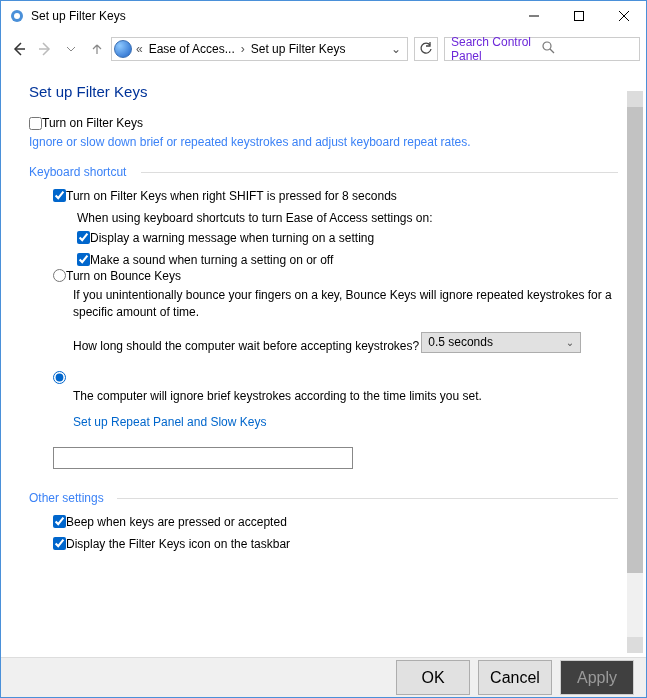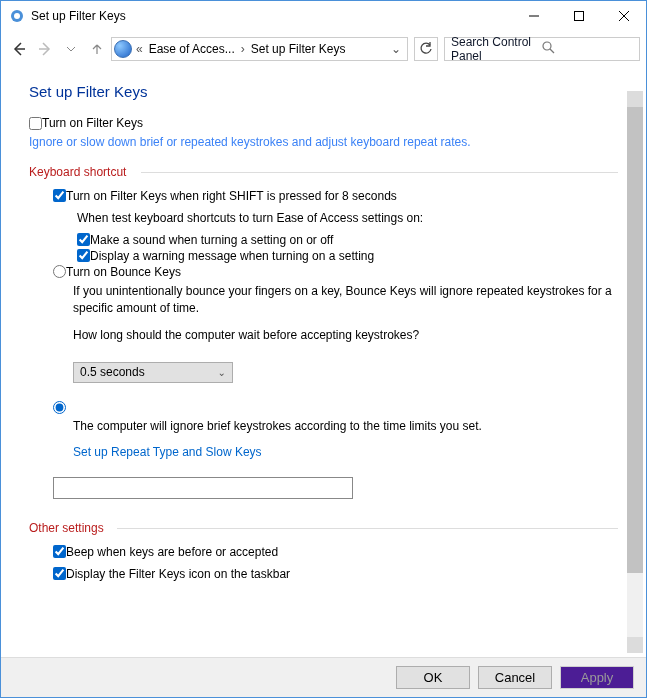--- a/index.html
+++ b/index.html
@@ -52,21 +52,21 @@
   background: radial-gradient(circle at 30% 30%, #8ec9ff, #1e63c7);
   display:flex;align-items:center;justify-content:center;
   border:1px solid #3a6fb3;
 }
 .breadcrumb .sep { color:#555; padding:0 2px;}
 .breadcrumb .crumb { padding:0 2px; white-space:nowrap; }
 .breadcrumb .drop { margin-left:auto; color:#555; padding:0 4px;}
 .refresh-btn { width:24px;height:24px; border:1px solid #ccc; display:flex;align-items:center;justify-content:center; margin-left:4px; color:#444;}
 .search-box {
   width: 196px; height:24px; border:1px solid #ccc; margin-left:4px;
-  display:flex; align-items:center; padding:0 6px; color:#0f172a;
+  display:flex; align-items:center; padding:0 6px; color:#6d28d9;
 }
 .search-box span { flex:1; font-style: normal; }
 .search-box .mag { color:#666; }
 
 .content-wrap {
   position: absolute;
   top: 66px;
   left: 0;
   right: 0;
   bottom: 40px;
@@ -89,34 +89,34 @@
   font-size: 15px;
   font-weight: normal;
   margin-bottom: 16px;
   margin-top: 4px;
 }
 .check-row { display:flex; align-items:center; margin:2px 0; }
 .check-row input[type=checkbox], .check-row input[type=radio] { width:13px; height:13px; accent-color:#0066cc; margin:0; }
 .helper { color:#3b82f6; margin: 4px 0 14px 0; line-height:1.4; }
 
 .section-label {
-  color:#b91c1c; font-size:12px; margin-top:10px; margin-bottom:10px;
+  color:#3b82f6; font-size:12px; margin-top:10px; margin-bottom:10px;
   position: relative;
 }
 .section-label::after {
   content:""; position:absolute; left: calc(var(--lw,110px)); right:0; top:50%;
   border-top:1px solid #ddd;
 }
 .section-label span { background:#fff; padding-right:6px; position:relative; z-index:1;}
 
 .indent1 { padding-left: 24px; }
 .group-gap { margin-top: 8px; }
 .sub-note { margin:4px 0 10px 20px; line-height:1.45; }
 
-.row-flex { display:flex; align-items:flex-start; gap:20px;flex-direction:column; }
+.row-flex { display:flex; align-items:flex-end; gap:2px; }
 .combo {
   border:1px solid #adadad; background:#e1e1e1;
   height:21px; width:160px;
   display:flex; align-items:center; padding:0 6px;
   position:relative; font-size:12px;
 }
 .combo .caret { position:absolute; right:6px; top:50%; transform:translateY(-50%); color:#555; font-size:10px;}
 
 a.link { color:#0066cc; text-decoration:none; }
 
@@ -125,25 +125,25 @@
   background:#fff;
 }
 
 .button-bar {
   position:absolute; left:0; right:0; bottom:0; height:40px;
   background:#f0f0f0; border-top:1px solid #ddd;
   display:flex; justify-content:flex-end; align-items:center;
   padding:0 12px; gap:8px;
 }
 .btn {
-  min-width:74px; height:23px; border:1px solid #adadad;
-  background:#e1e1e1; font-size:13px;
+  min-width:74px; height:35px; border:1px solid #adadad;
+  background:#e1e1e1; font-size:16px;
   display:flex;align-items:center;justify-content:center;
 }
-.btn.disabled { color:#9a9a9a; background:#4c1d95; border-color:#cfcfcf;text-align:right;}
+.btn.disabled { color:#9a9a9a; background:#404040; border-color:#cfcfcf;text-align:right;}
 </style>
 </head>
 <body>
 
 <div class="titlebar">
   <span class="icn">
     <svg width="14" height="14" viewBox="0 0 14 14">
         <circle cx="7" cy="7" r="6" fill="#4a90d9"></circle>
         <circle cx="7" cy="7" r="3" fill="#fff"></circle>
       </svg>
@@ -228,28 +228,28 @@
 
   <div class="section-label" style="--lw:112px"><span>Keyboard shortcut</span></div>
 
   <div class="indent1">
     <label class="check-row">
       <input type="checkbox" checked="" style="">
       <span>Turn on Filter Keys when right SHIFT is pressed for 8 seconds</span>
     </label>
 
     <div class="indent1 group-gap">
-      <div style="margin-bottom:6px;">When test keyboard shortcuts to turn Ease of Access settings on:</div>
+      <div style="margin-bottom:6px;">When using keyboard shortcuts to turn Ease of Access settings on:</div>
+      <label class="check-row">
+        <input type="checkbox" checked="" style="">
+        <span>Display a warning message when turning on a setting</span>
+      </label>
       <label class="check-row group-gap">
         <input type="checkbox" checked="" style="">
         <span>Make a sound when turning a setting on or off</span>
-      </label>
-      <label class="check-row">
-        <input type="checkbox" checked="" style="">
-        <span>Display a warning message when turning on a setting</span>
       </label>
     </div>
   </div>
 
 
   <div class="indent1">
     <label class="check-row">
       <input type="radio" name="filteropt" style="">
       <span>Turn on Bounce Keys</span>
     </label>
@@ -262,32 +262,32 @@
         <span class="caret">⌄</span>
       </div>
     </div>
 
     <label class="check-row">
       <input type="radio" name="filteropt" checked="" style="">
     </label>
     <div class="sub-note">The computer will ignore brief keystrokes according to the time limits you set.</div>
 
     <div style="margin-left:20px;margin-bottom:14px;">
-      <a href="#" class="link">Set up Repeat Type and Slow Keys</a>
+      <a href="#" class="link">Set up Repeat Panel and Slow Keys</a>
     </div>
 
     <input class="test-input" type="text" style="">
   </div>
 
   <div class="section-label" style="--lw:88px;margin-top:22px;"><span>Other settings</span></div>
 
   <div class="indent1">
     <label class="check-row">
       <input type="checkbox" checked="" style="">
-      <span>Beep when keys are before or accepted</span>
+      <span>Beep when keys are pressed or accepted</span>
     </label>
     <label class="check-row group-gap">
       <input type="checkbox" checked="" style="">
       <span>Display the Filter Keys icon on the taskbar</span>
     </label>
   </div>
 </div>
 
 <div class="scrollbar-fake">
   <div class="scrollbar-thumb"></div>

